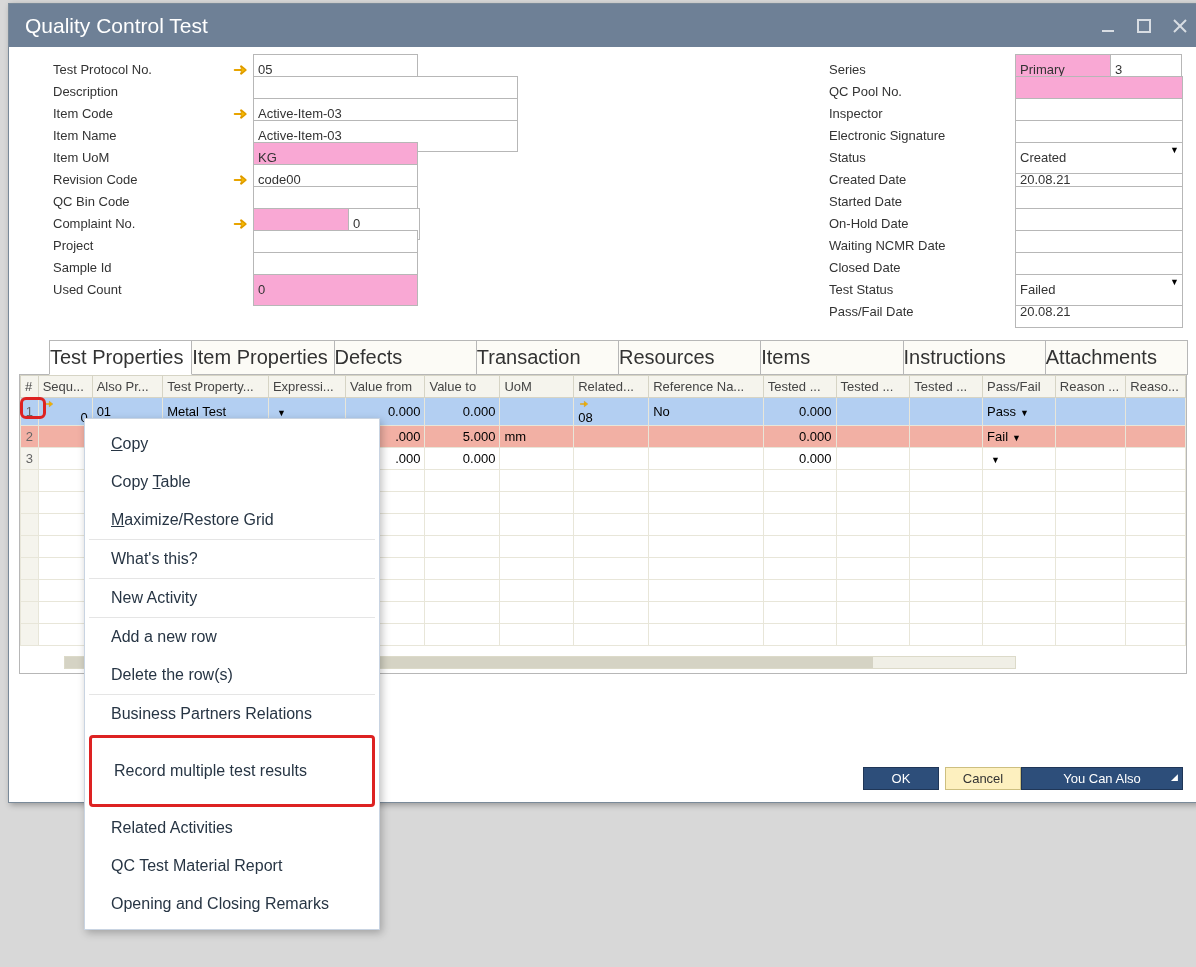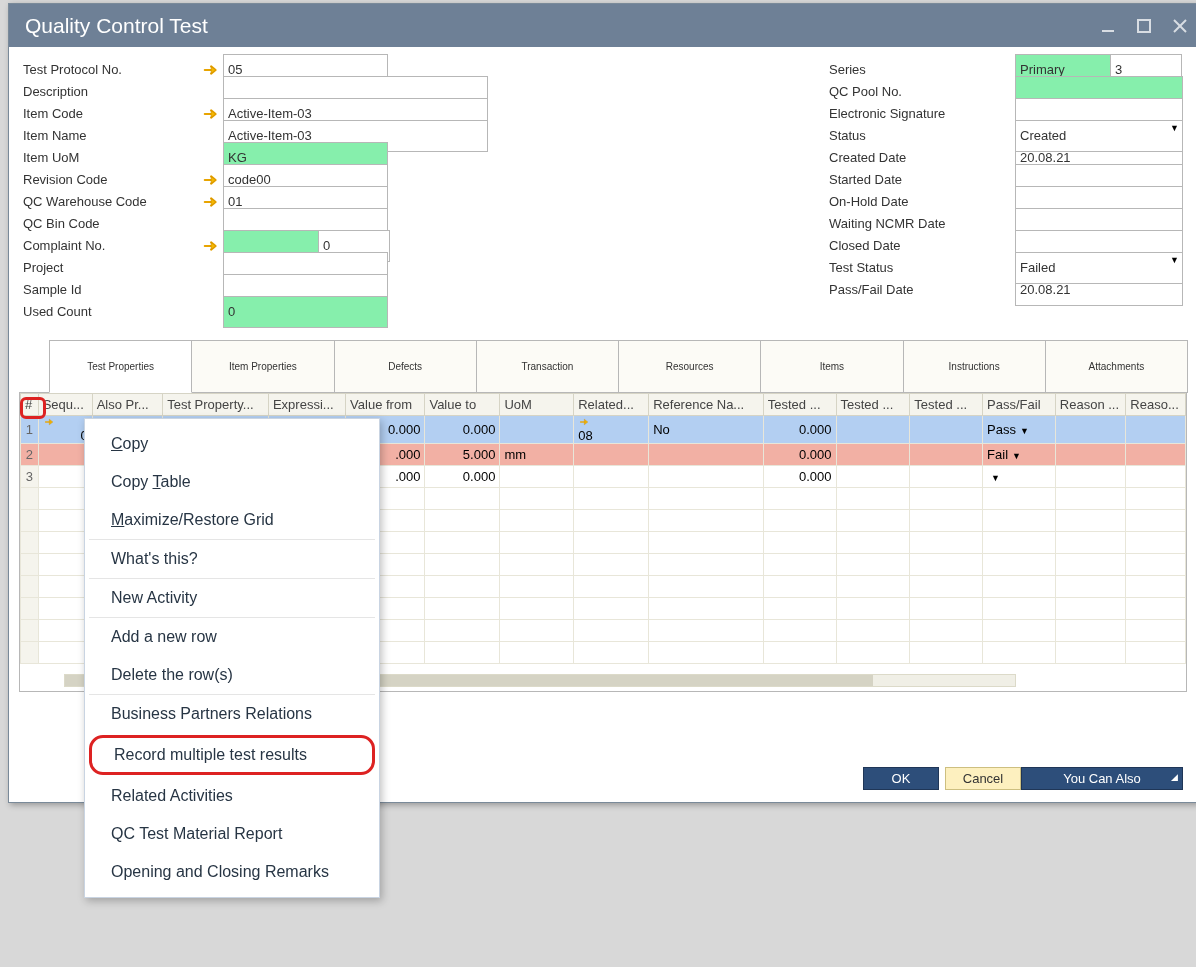--- a/index.html
+++ b/index.html
@@ -2,33 +2,33 @@
 <html><head>
 <meta charset="utf-8">
 <style>
 * { box-sizing: border-box; margin: 0; padding: 0; font-family: "Segoe UI", Tahoma, sans-serif; }
 body { background: #d8d8d8; width: 1196px; height: 967px; overflow: hidden; position:relative;}
 .window { position: absolute; left: 8px; top: 3px; width: 1190px; height: 800px; background: #fff; border: 1px solid #7a8a99; box-shadow: 2px 2px 6px rgba(0,0,0,.3);}
 .titlebar { background: #6e8096; color:#fff; height:43px; display:flex; align-items:center; justify-content:space-between; padding:0 8px 0 16px; font-size:21px; font-weight:400;}
 .title-controls { display:flex; gap:18px; align-items:center;}
 .tc-btn { width:18px; height:18px; display:flex; align-items:center; justify-content:center; color:#d8dde3; cursor:pointer; font-size:18px;}
 .content { padding: 12px 10px 8px 10px; display:flex; flex-direction:column; height:calc(100% - 43px);}
-.form-area { display:flex; justify-content:space-between; padding: 0 4px 10px 4px; }
+.form-area { display:flex; justify-content:space-between; padding: 0 4px 10px 4px; margin-left: 30px; }
 .col { display:flex; flex-direction:column; gap:1px; }
 .row { display:flex; align-items:center; height:21px; font-size:13px;}
 .lab { width:178px; color:#333;}
 .arrow-icon { width:22px; display:flex; align-items:center; justify-content:center;}
 .arrow-icon svg { display:block;}
 .inp { border:1px solid #b7b7b7; background:#fff; height:32px; font-size:13px; padding:0 4px; color:#333;}
-.inp.ro { background:#86efac; }
+.inp.ro { background:#f9a8d4; }
 .inp-w1{width:165px;} .inp-w2{width:265px;} .inp-w3{width:96px;} .inp-w4{width:72px;} .inp-w5{width:168px;}
 .drop { position:relative; }
 .drop::after{content:"\25BC"; font-size:9px; position:absolute; right:4px; top:3px; color:#000;}
 .tabs { display:flex; margin-top:8px; margin-left:30px;}
-.tab { border:1px solid #b7b7b7; border-bottom:none; padding:20px 0; font-size:10px; color:#333; width:148px; text-align:center; background:#fcfbf6; cursor:pointer; margin-right:-1px; position:relative;}
+.tab { border:1px solid #b7b7b7; border-bottom:none; padding:5px 0; font-size:20px; color:#333; width:148px; text-align:left; background:#fcfbf6; cursor:pointer; margin-right:-1px; position:relative;}
 .tab.active { background:#fff; z-index:2; border-bottom:1px solid #fff;}
 .grid-wrap{ border:1px solid #b7b7b7; margin-top:-1px; height:300px; overflow:hidden; position:relative;}
 table.grid{ border-collapse:collapse; width:100%; font-size:13px; table-layout:fixed;}
 .grid th{ background:#f5f4ed; border:1px solid #d6d4c5; height:22px; color:#444; font-weight:400; text-align:left; padding:0 4px; overflow:hidden; white-space:nowrap; text-overflow:ellipsis;}
 .grid td{ border:1px solid #e8e6d9; height:22px; padding:0 4px; text-align:right; white-space:nowrap; overflow:hidden;}
 .grid td.l{text-align:left;}
 .grid td.rh{ background:#f5f4ed; text-align:center; color:#666;}
 .grid tr.selrow td{ background:#b3cff2;}
 .grid tr.failrow td{ background:#f2b0a4;}
 .tri{ font-size:9px; margin-left:4px; color:#000;}
@@ -36,21 +36,21 @@
 .btngroup{ display:flex; gap:6px;}
 .btn{ background:#fdf0bf; border:1px solid #cdbf80; height:23px; width:76px; font-size:13px; color:#333; text-align:center; line-height:21px; cursor:pointer;}
 .btn.primary{ background:#2d4e7a; color:#fff; border:1px solid #1f3657; width:162px; position:relative;}
 .btn.primary::after{content:"\25E2"; position:absolute; right:4px; bottom:1px; font-size:9px; color:#fff;}
 .btn.navy{ background:#2d4e7a; color:#fff; border:1px solid #1f3657;}
 .scrollbar-h{ position:absolute; bottom:4px; left:44px; right:170px; height:13px; background:#f0efe6; border:1px solid #dcdac9;}
 .scrollbar-h .thumb{ position:absolute; left:0; top:0; height:100%; width:85%; background:#d5d3c4;}
 .ctxmenu{ position:absolute; left:84px; top:418px; width:296px; background:#fff; border:1px solid #c9d4e2; box-shadow:2px 3px 8px rgba(0,0,0,.25); z-index:50; padding:6px 0;}
 .ctxmenu .item{ padding:10px 26px; font-size:16px; color:#273544; cursor:pointer; white-space:nowrap;}
 .ctxmenu .sep{ height:1px; background:#e5e5e5; margin:0 4px;}
-.ctxmenu .item.hl{ border:3px solid #d22; border-radius:14px; margin:2px 4px; padding:8px 22px;}
+.ctxmenu .item.hl{ border:3px solid #d22; border-radius:4px; margin:2px 4px; padding:24px 22px;}
 .ctxmenu .item .ul{ text-decoration:underline;}
 .rowhl{ position:absolute; left:20px; top:397px; width:26px; height:22px; border:3px solid #d22; border-radius:6px; z-index:40; pointer-events:none;}
 svg.arr{width:18px;height:14px;}
 .small-arrow svg{display:block;}
 </style>
 </head>
 <body>
 
 <div class="window">
   <div class="titlebar">
@@ -118,30 +118,20 @@
             <span class="lab">Revision Code</span>
             <span class="arrow-icon">
               <svg class="arr" viewBox="0 0 20 14">
                 <path d="M2 7 L12 7 M9 3 L14 7 L9 11" fill="none" stroke="#e8a400" stroke-width="2.4" stroke-linecap="round" stroke-linejoin="round"></path>
                 <path d="M9 3 L14 7 L9 11 Z" fill="#f5b800" stroke="#c07c00" stroke-width="0.5"></path>
               </svg>
             </span>
             <input class="inp inp-w1" value="code00" style="">
           </div>
           <div class="row">
-            <span class="lab">QC Warehouse Code</span>
-            <span class="arrow-icon">
-              <svg class="arr" viewBox="0 0 20 14">
-                <path d="M2 7 L12 7 M9 3 L14 7 L9 11" fill="none" stroke="#e8a400" stroke-width="2.4" stroke-linecap="round" stroke-linejoin="round"></path>
-                <path d="M9 3 L14 7 L9 11 Z" fill="#f5b800" stroke="#c07c00" stroke-width="0.5"></path>
-              </svg>
-            </span>
-            <input class="inp inp-w1" value="01" style="">
-          </div>
-          <div class="row">
             <span class="lab">QC Bin Code</span>
             <span class="arrow-icon"></span>
             <input class="inp inp-w1" value="" style="">
           </div>
           <div class="row">
             <span class="lab">Complaint No.</span>
             <span class="arrow-icon">
               <svg class="arr" viewBox="0 0 20 14">
                 <path d="M2 7 L12 7 M9 3 L14 7 L9 11" fill="none" stroke="#e8a400" stroke-width="2.4" stroke-linecap="round" stroke-linejoin="round"></path>
                 <path d="M9 3 L14 7 L9 11 Z" fill="#f5b800" stroke="#c07c00" stroke-width="0.5"></path>
@@ -169,20 +159,24 @@
 
       <div class="col" id="rightcol">
           <div class="row">
             <span class="lab" style="width:186px">Series</span>
             <input class="inp ro inp-w3" value="Primary" style="">
             <input class="inp inp-w4" style="margin-left: -1px;" value="3">
           </div>
           <div class="row">
             <span class="lab" style="width:186px">QC Pool No.</span>
             <input class="inp ro inp-w5" value="" style="">
+          </div>
+          <div class="row">
+            <span class="lab" style="width:186px">Inspector</span>
+            <input class="inp inp-w5" value="" style="">
           </div>
           <div class="row">
             <span class="lab" style="width:186px">Electronic Signature</span>
             <input class="inp inp-w5" value="" style="">
           </div>
           <div class="row">
             <span class="lab" style="width:186px">Status</span>
             <span class="drop"><input class="inp inp-w5" value="Created" style=""></span>
           </div>
           <div class="row">

